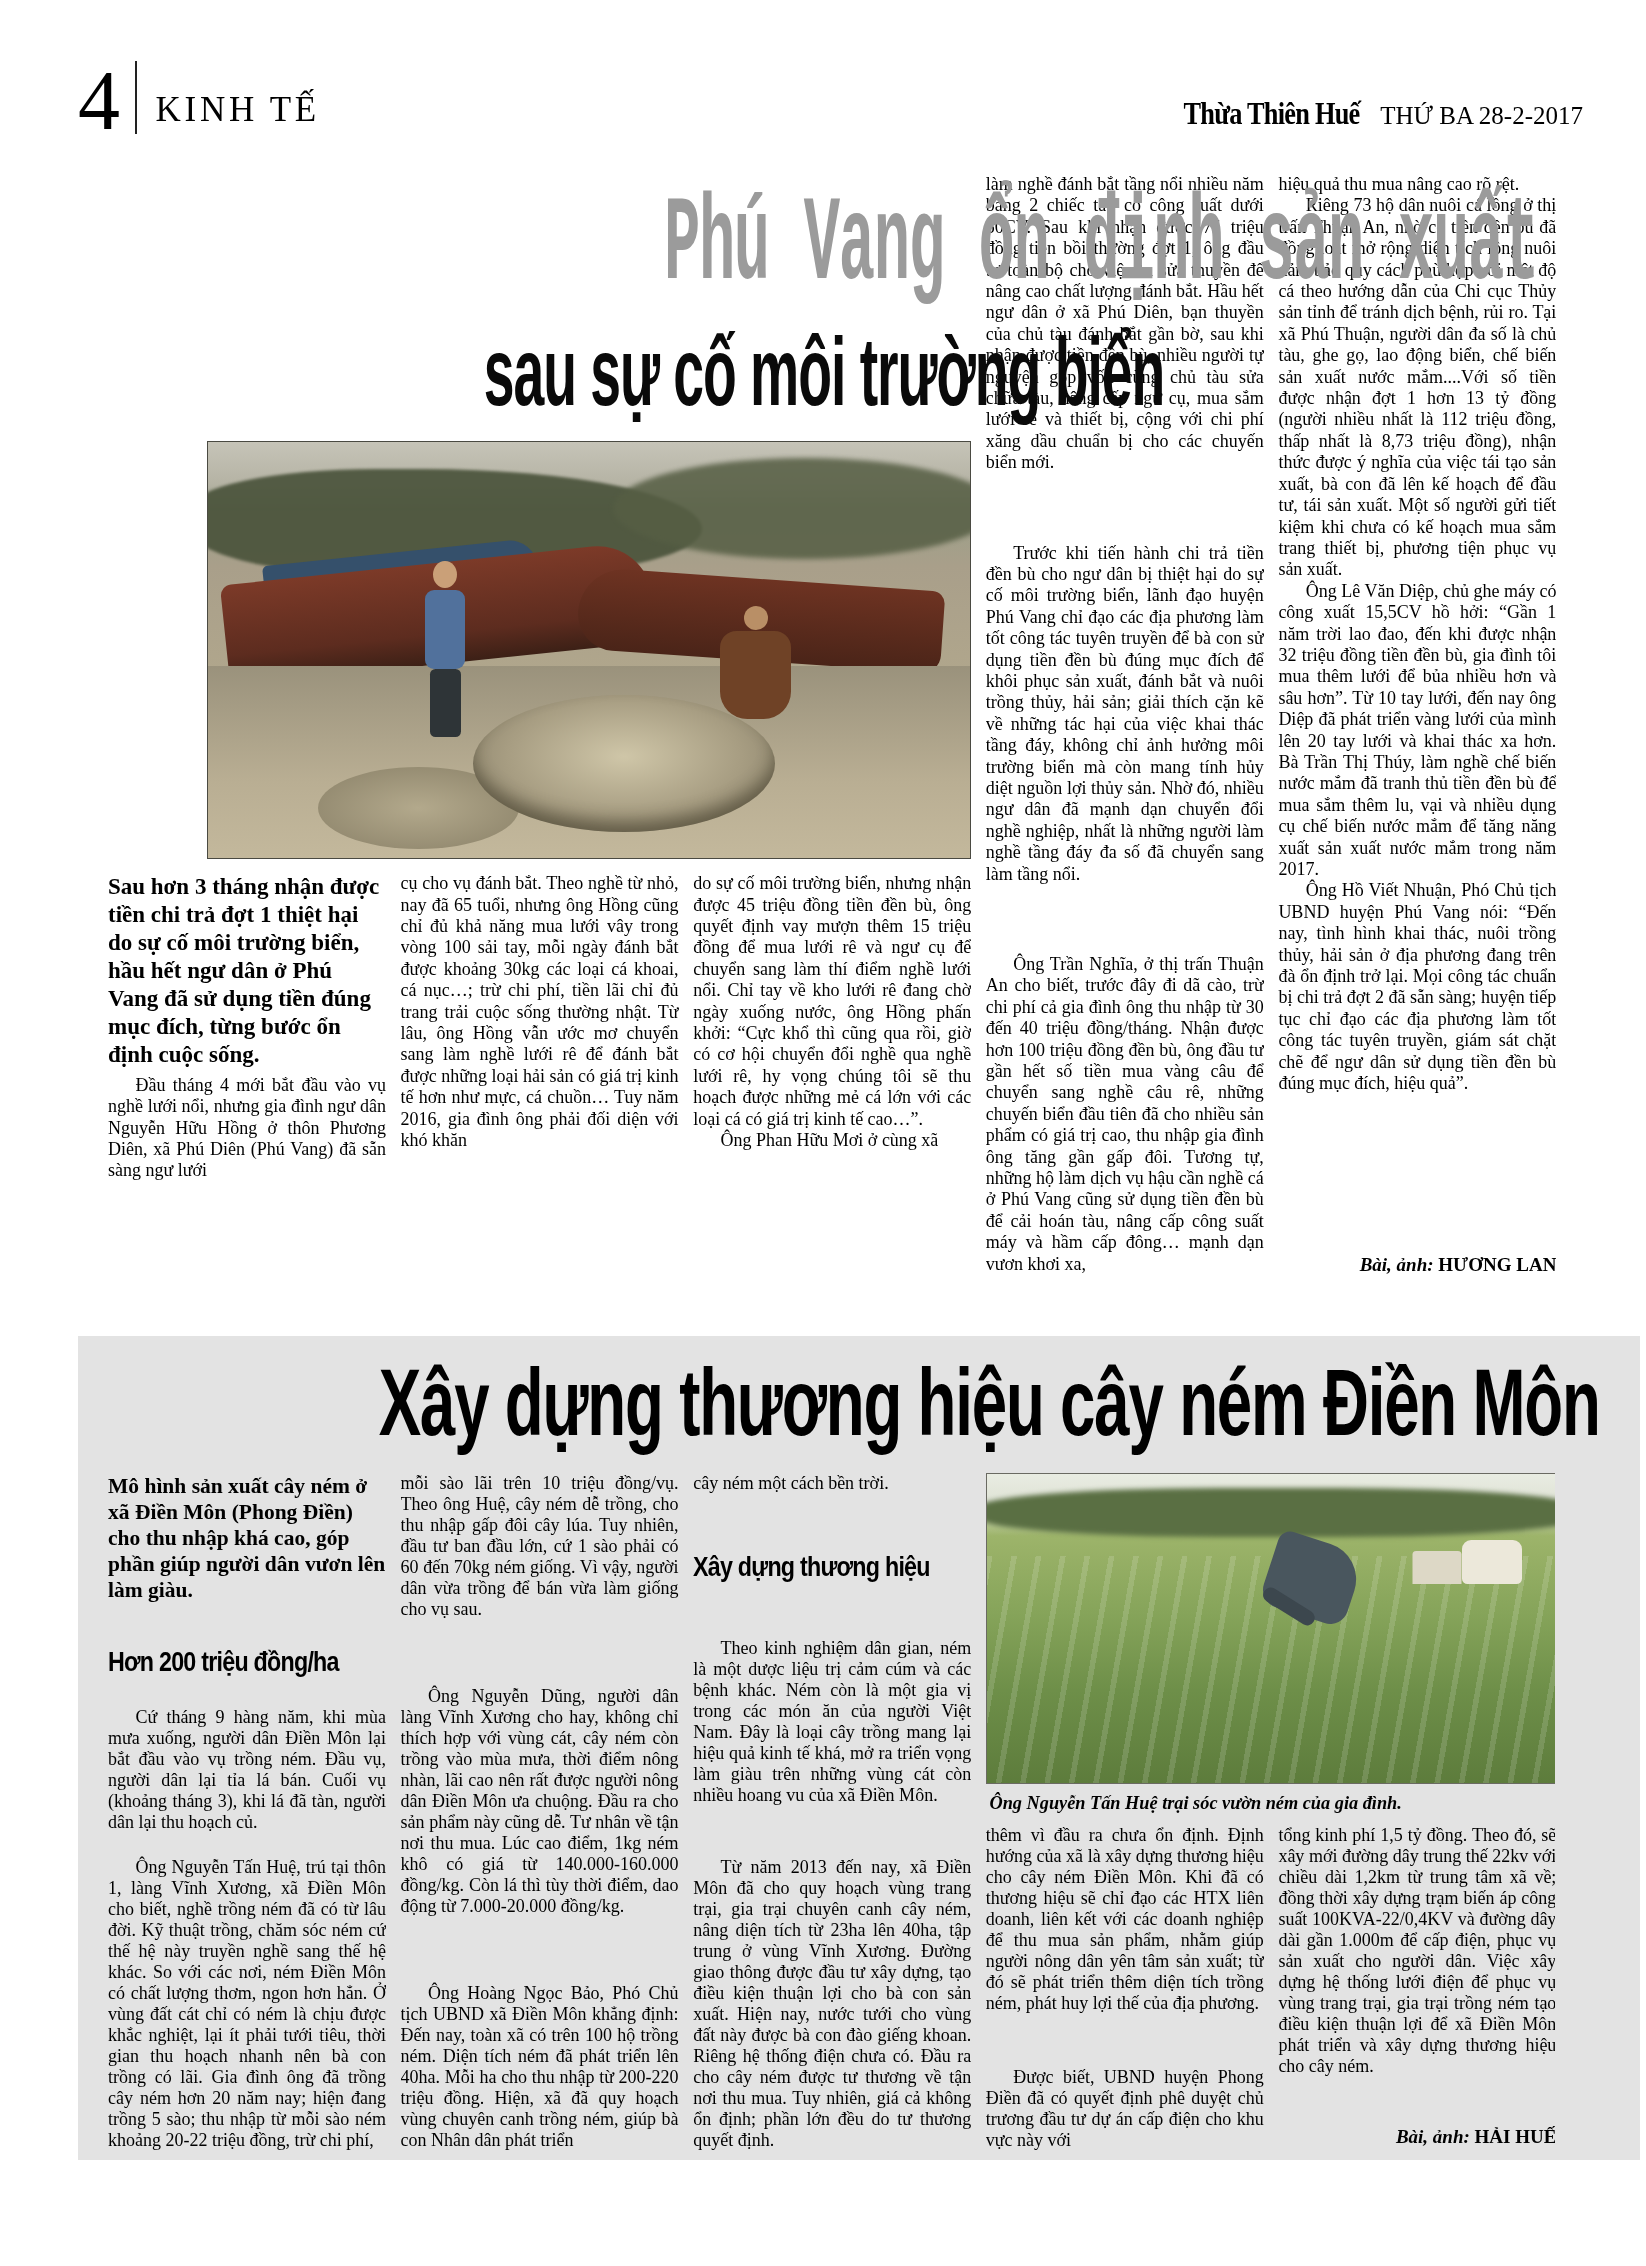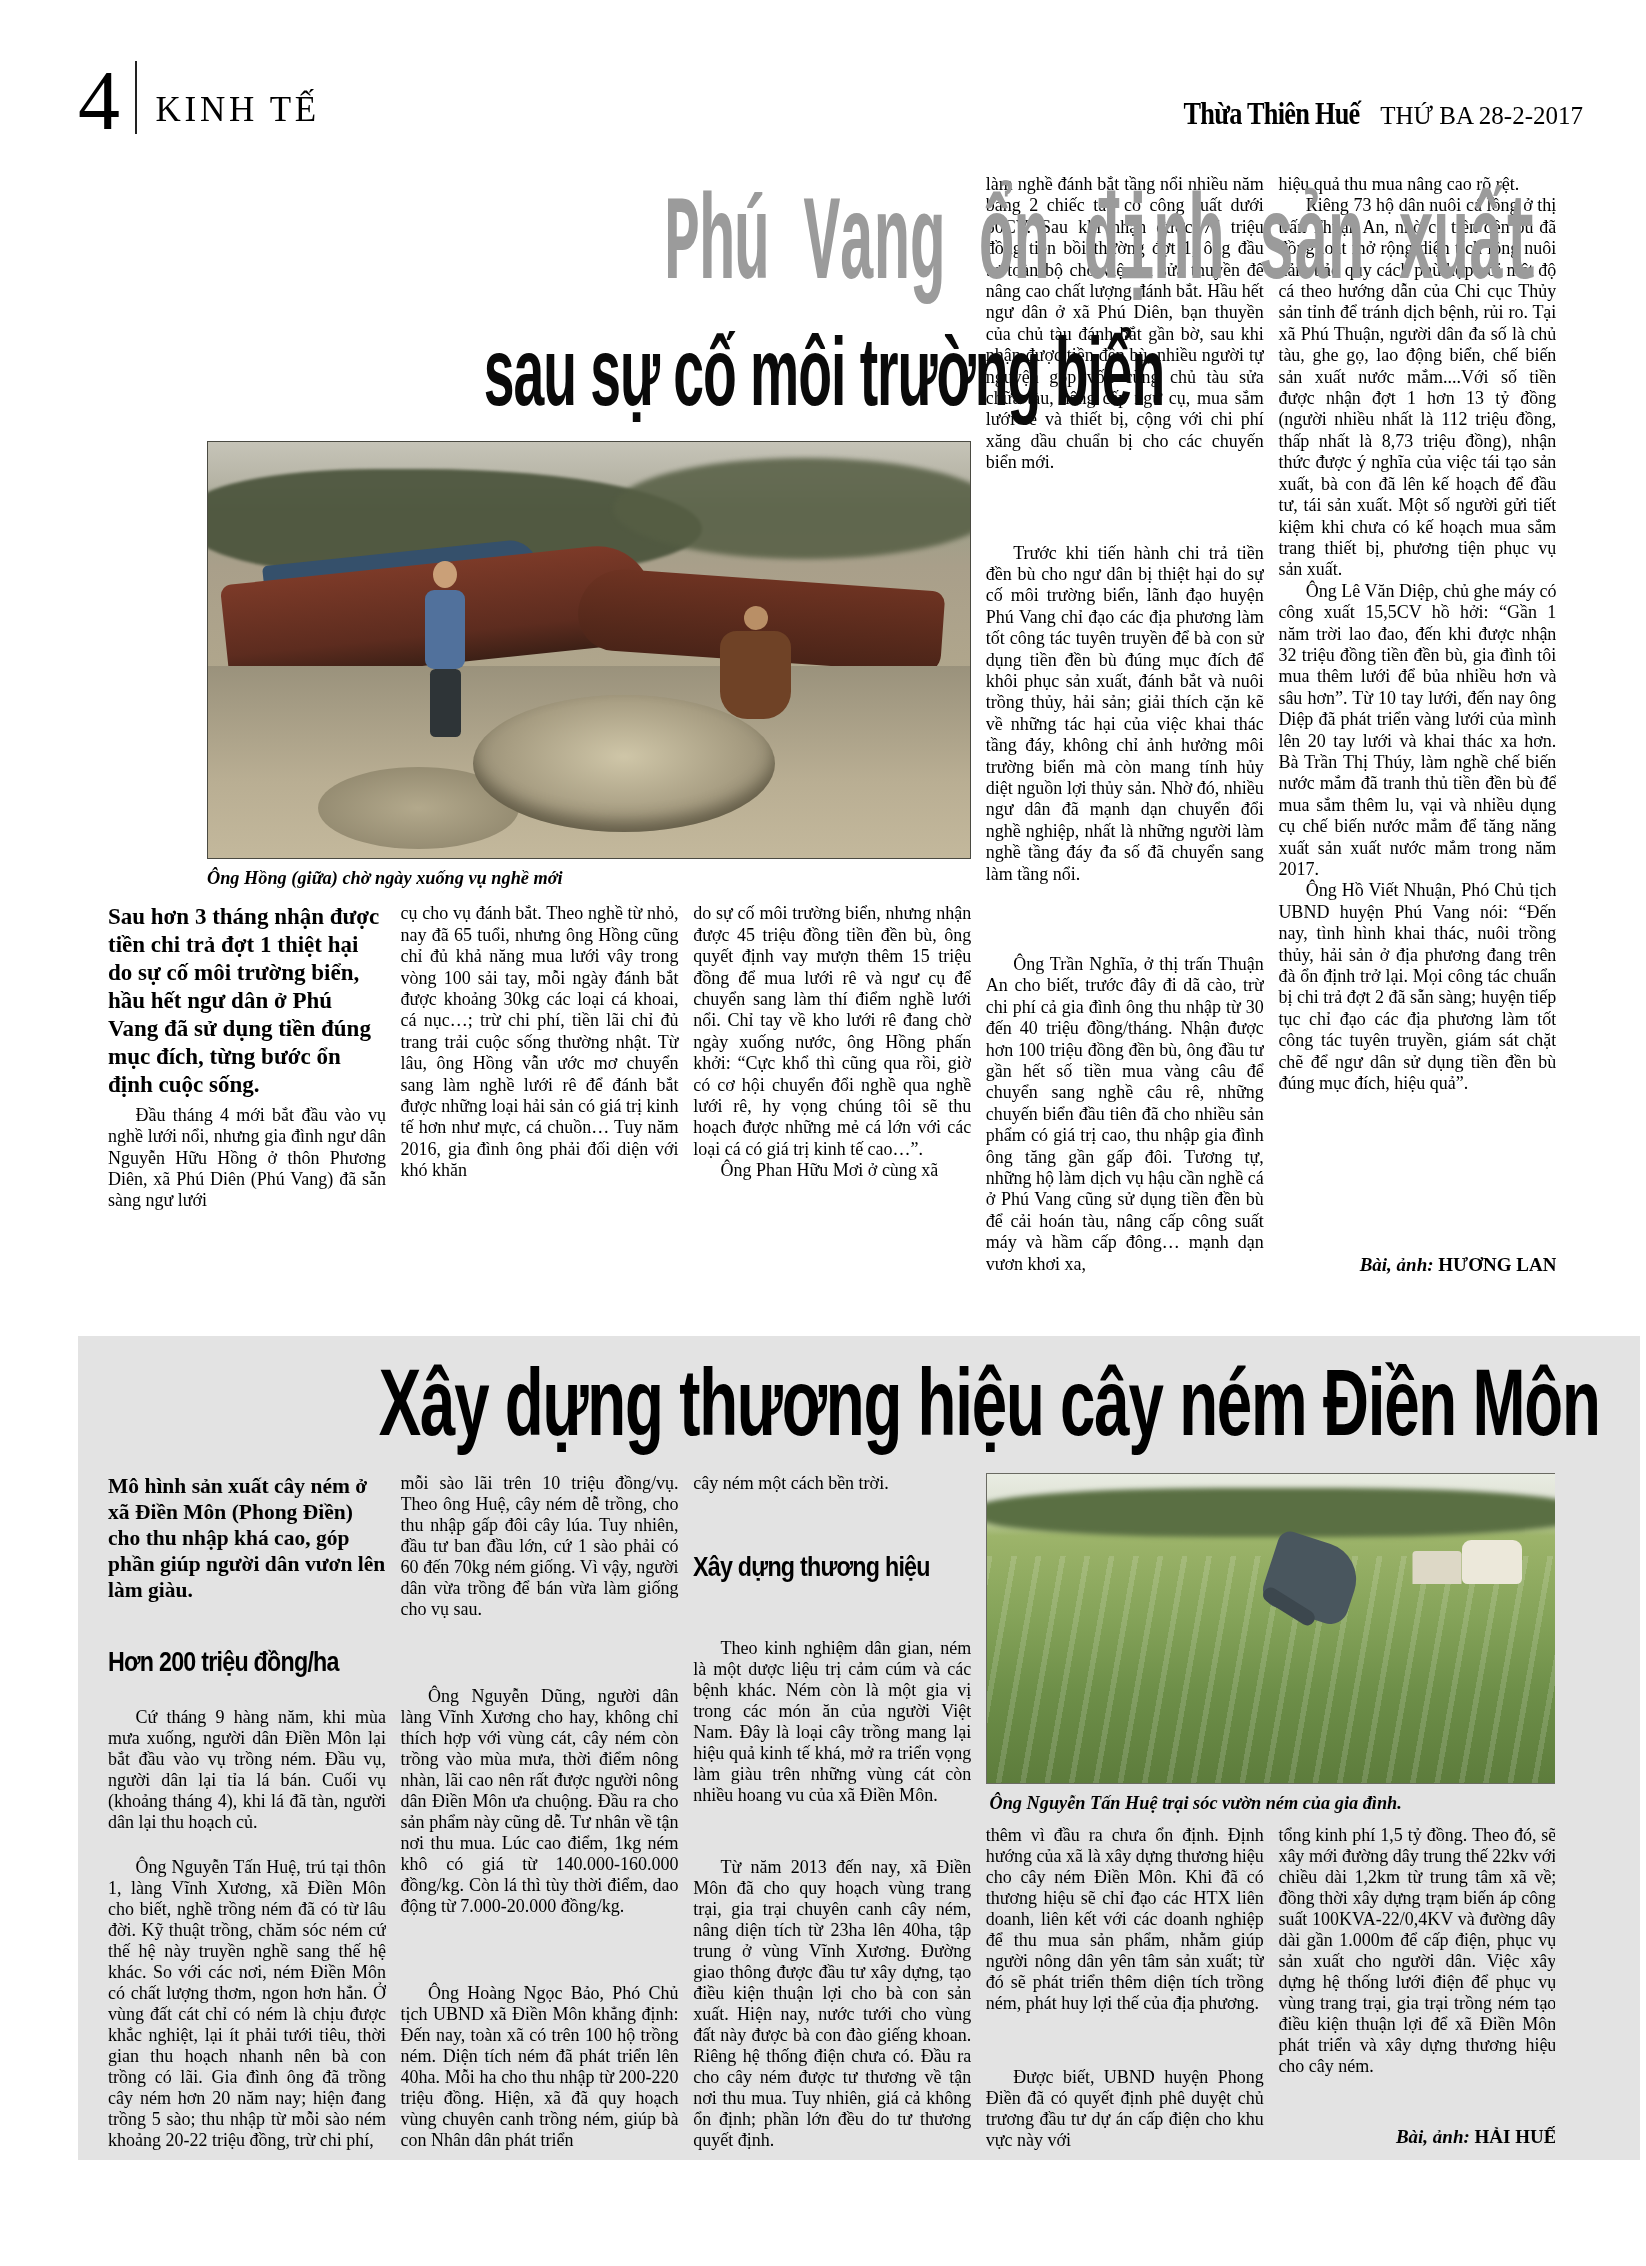--- a/index.html
+++ b/index.html
@@ -146,21 +146,20 @@
         <div class="person p1-man" style="left:217px; top:119px;">
           <div class="head"></div>
             <div class="torso"></div>
             <div class="legs"></div>
         </div>
         <div class="person p1-monk" style="left:512px; top:164px;">
           <div class="head"></div>
             <div class="torso"></div>
         </div>
       </div>
-      <div class="caption a1-cap">Ông Hồng (giữa) chờ ngày xuống vụ nghề mới</div>
       <div class="a1-body">
         <div class="bodytext a1col">
           <div class="lede1">Sau hơn 3 tháng nhận được tiền chi trả đợt 1 thiệt hại do sự cố môi trường biển, hầu hết ngư dân ở Phú Vang đã sử dụng tiền đúng mục đích, từng bước ổn định cuộc sống.</div>
           <p class="ind">Đầu tháng 4 mới bắt đầu vào vụ nghề lưới nổi, nhưng gia đình ngư dân Nguyễn Hữu Hồng ở thôn Phương Diên, xã Phú Diên (Phú Vang) đã sẵn sàng ngư lưới</p>
         </div>
         <div class="bodytext a1col">
           <p>cụ cho vụ đánh bắt. Theo nghề từ nhỏ, nay đã 65 tuổi, nhưng ông Hồng cũng chỉ đủ khả năng mua lưới vây trong vòng 100 sải tay, mỗi ngày đánh bắt được khoảng 30kg các loại cá khoai, cá nục…; trừ chi phí, tiền lãi chỉ đủ trang trải cuộc sống thường nhật. Từ lâu, ông Hồng vẫn ước mơ chuyển sang làm nghề lưới rê để đánh bắt được những loại hải sản có giá trị kinh tế hơn như mực, cá chuồn… Tuy năm 2016, gia đình ông phải đối diện với khó khăn</p>
         </div>
         <div class="bodytext a1col">
           <p>do sự cố môi trường biển, nhưng nhận được 45 triệu đồng tiền đền bù, ông quyết định vay mượn thêm 15 triệu đồng để mua lưới rê và ngư cụ để chuyển sang làm thí điểm nghề lưới nổi. Chỉ tay về kho lưới rê đang chờ ngày xuống nước, ông Hồng phấn khởi: “Cực khổ thì cũng qua rồi, giờ có cơ hội chuyển đổi nghề qua nghề lưới rê, hy vọng chúng tôi sẽ thu hoạch được những mẻ cá lớn với các loại cá có giá trị kinh tế cao…”.</p>
@@ -187,21 +186,21 @@
     </div>
   </div>
 
   <div class="article2">
     <div class="hl3"><span class="nowrap">Xây dựng thương hiệu cây ném Điền Môn</span></div>
 
     <div class="a2-body">
       <div class="bodytext a2c">
         <div class="lede2">Mô hình sản xuất cây ném ở xã Điền Môn (Phong Điền) cho thu nhập khá cao, góp phần giúp người dân vươn lên làm giàu.</div>
         <div class="subhead"><span class="nowrap">Hơn 200 triệu đồng/ha</span></div>
-        <p class="ind">Cứ tháng 9 hàng năm, khi mùa mưa xuống, người dân Điền Môn lại bắt đầu vào vụ trồng ném. Đầu vụ, người dân lại tỉa lá bán. Cuối vụ (khoảng tháng 4), khi lá đã tàn, người dân lại thu hoạch củ.</p>
+        <p class="ind">Cứ tháng 9 hàng năm, khi mùa mưa xuống, người dân Điền Môn lại bắt đầu vào vụ trồng ném. Đầu vụ, người dân lại tỉa lá bán. Cuối vụ (khoảng tháng 3), khi lá đã tàn, người dân lại thu hoạch củ.</p>
         <p class="ind">Ông Nguyễn Tấn Huệ, trú tại thôn 1, làng Vĩnh Xương, xã Điền Môn cho biết, nghề trồng ném đã có từ lâu đời. Kỹ thuật trồng, chăm sóc ném cứ thế hệ này truyền nghề sang thế hệ khác. So với các nơi, ném Điền Môn có chất lượng thơm, ngon hơn hẳn. Ở vùng đất cát chỉ có ném là chịu được khắc nghiệt, lại ít phải tưới tiêu, thời gian thu hoạch nhanh nên bà con trồng có lãi. Gia đình ông đã trồng cây ném hơn 20 năm nay; hiện đang trồng 5 sào; thu nhập từ mỗi sào ném khoảng 20-22 triệu đồng, trừ chi phí,</p>
       </div>
 
       <div class="bodytext a2c">
         <p>mỗi sào lãi trên 10 triệu đồng/vụ. Theo ông Huệ, cây ném dễ trồng, cho thu nhập gấp đôi cây lúa. Tuy nhiên, đầu tư ban đầu lớn, cứ 1 sào phải có 60 đến 70kg ném giống. Vì vậy, người dân vừa trồng để bán vừa làm giống cho vụ sau.</p>
         <p class="ind">Ông Nguyễn Dũng, người dân làng Vĩnh Xương cho hay, không chỉ thích hợp với vùng cát, cây ném còn trồng vào mùa mưa, thời điểm nông nhàn, lãi cao nên rất được người nông dân Điền Môn ưa chuộng. Đầu ra cho sản phẩm này cũng dễ. Tư nhân về tận nơi thu mua. Lúc cao điểm, 1kg ném khô có giá từ 140.000-160.000 đồng/kg. Còn lá thì tùy thời điểm, dao động từ 7.000-20.000 đồng/kg.</p>
         <p class="ind">Ông Hoàng Ngọc Bảo, Phó Chủ tịch UBND xã Điền Môn khẳng định: Đến nay, toàn xã có trên 100 hộ trồng ném. Diện tích ném đã phát triển lên 40ha. Mỗi ha cho thu nhập từ 200-220 triệu đồng. Hiện, xã đã quy hoạch vùng chuyên canh trồng ném, giúp bà con Nhân dân phát triển</p>
       </div>
 
       <div class="bodytext a2c">

